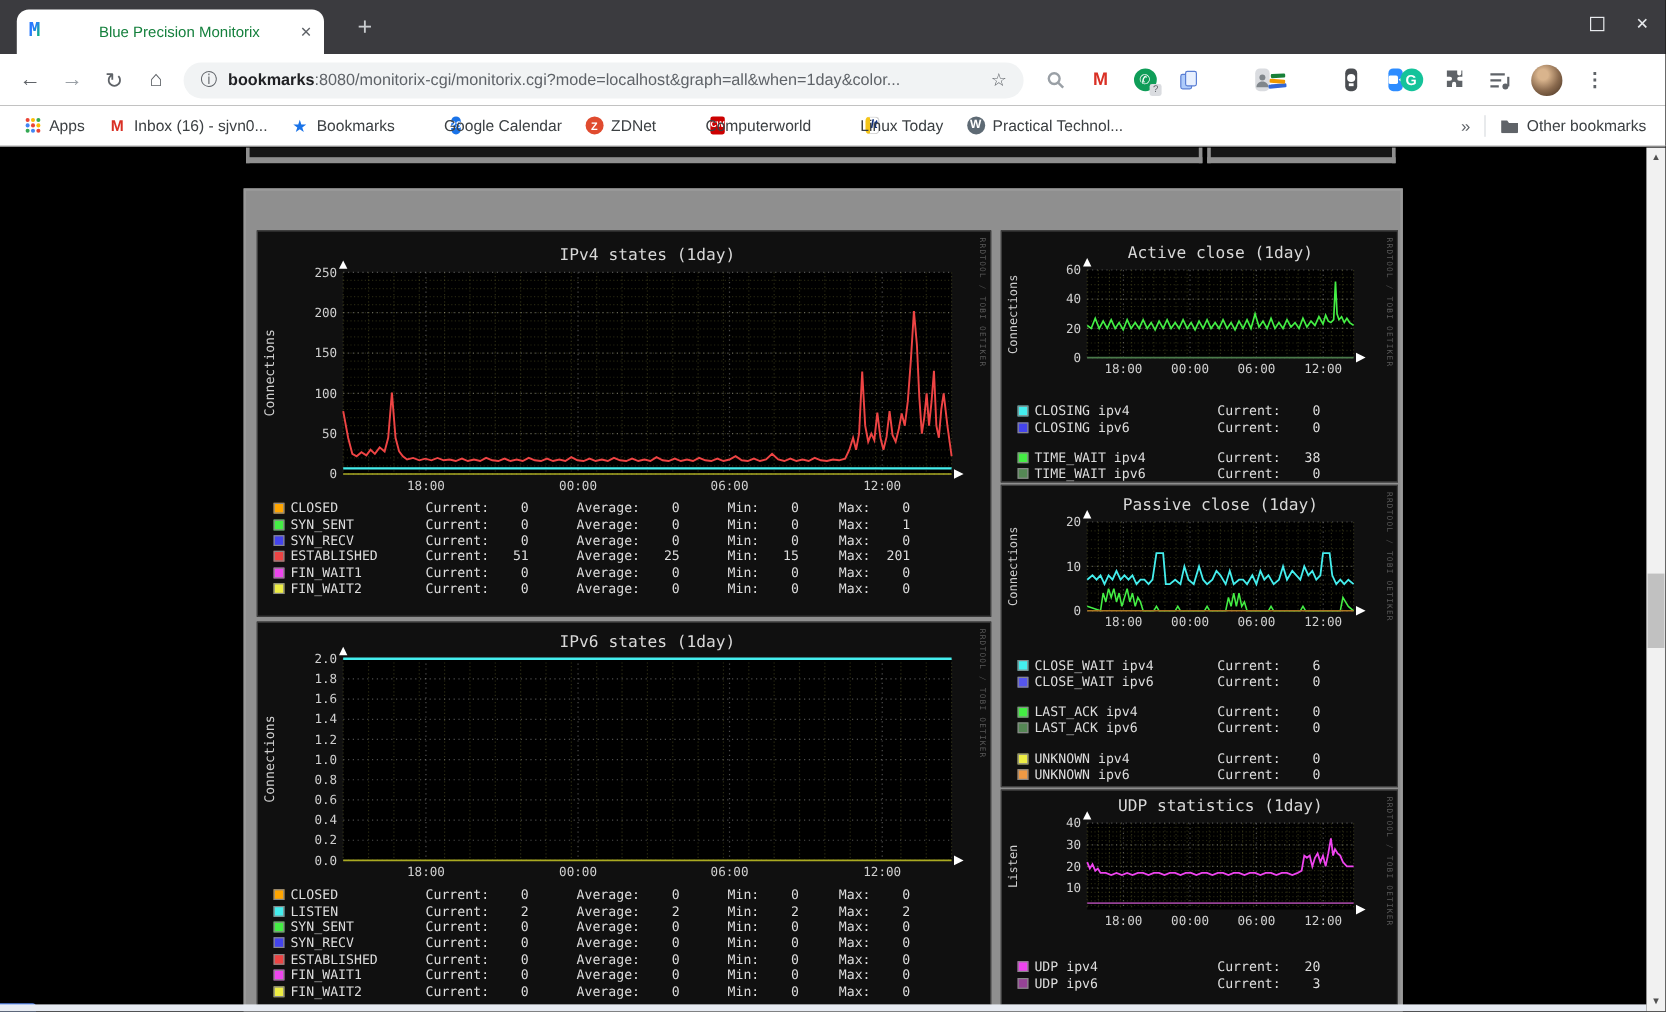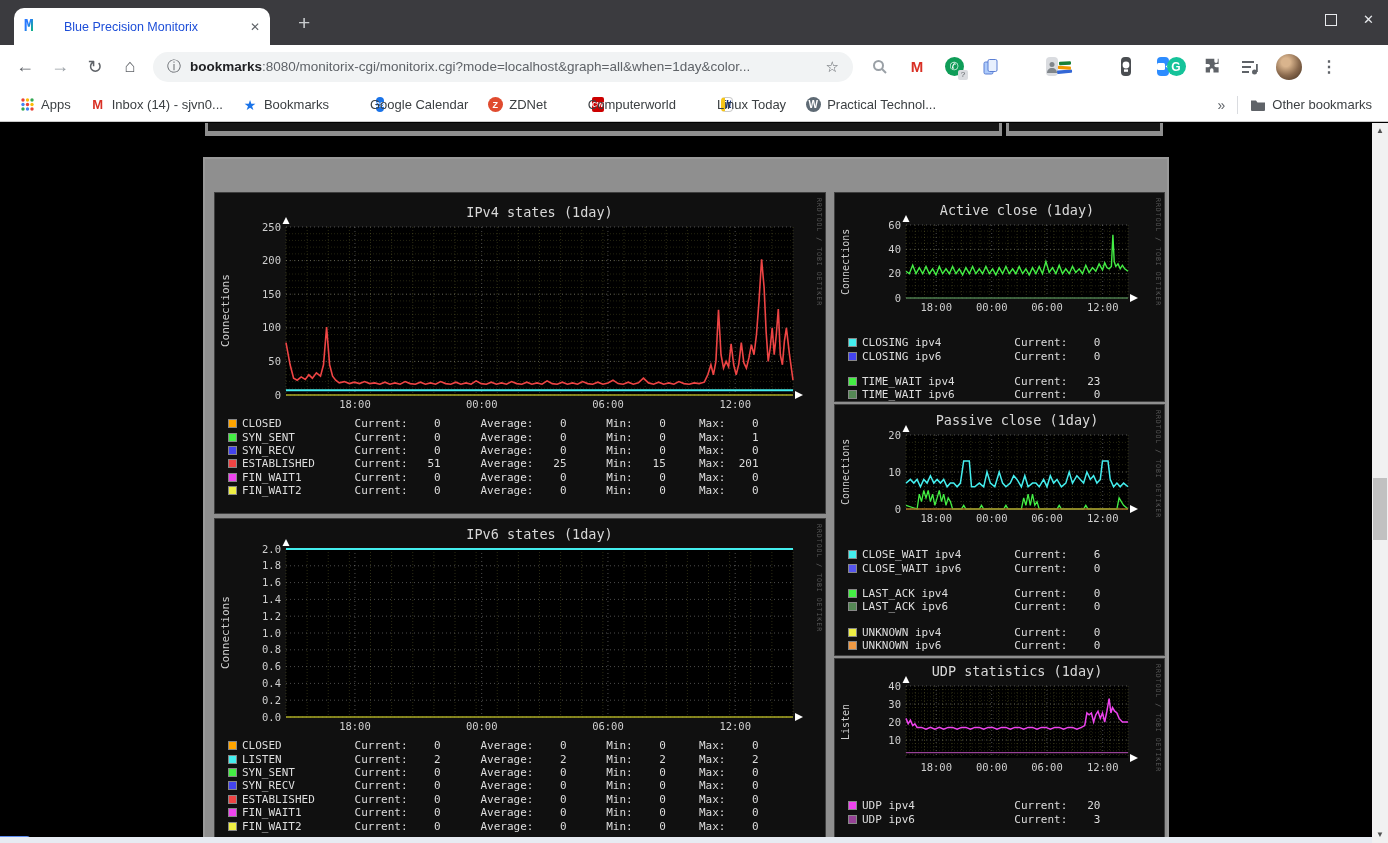--- a/index.html
+++ b/index.html
@@ -1,20 +1,20 @@
 <!DOCTYPE html>
 <html><head>
 <meta charset="utf-8">
 <style>
   html,body{margin:0;padding:0;background:#000;}
   body{width:1388px;height:843px;position:relative;overflow:hidden;font-family:"Liberation Sans",sans-serif;}
   
   .tabstrip{position:absolute;left:0;top:0;width:100%;height:45px;background:#3b3b3f;}
   .tab{position:absolute;left:14px;top:8px;width:256px;height:37px;background:#fff;border-radius:10px 10px 0 0;display:flex;align-items:center;padding:0 10px;box-sizing:border-box;}
-  .tab-title{font-size:12.5px;color:#1d4ed8;margin-left:24px;flex:1;white-space:nowrap;overflow:hidden;}
+  .tab-title{font-size:12.5px;color:#15803d;margin-left:9px;flex:1;white-space:nowrap;overflow:hidden;text-align:center;}
   .tab-close{color:#5f6368;font-size:12px;cursor:default;}
   .newtab{position:absolute;left:298px;top:11px;color:#c9cccf;font-size:21px;}
   .winctl{position:absolute;right:14px;top:13px;display:flex;gap:26px;align-items:center;}
   .winglyph{color:#e8eaed;font-size:13px;line-height:13px;}
   .winbar{width:11px;height:2px;background:#e8eaed;margin-top:8px;}
   .winbox{width:10px;height:10px;border:1.5px solid #e8eaed;}
   .toolbar{position:absolute;top:45px;left:0;width:100%;height:43px;background:#fff;display:flex;align-items:center;}
   .navbtn{font-size:18px;color:#5f6368;margin-left:15px;width:20px;text-align:center;}
   .navbtn.fwd{color:#9aa0a6;}
   .omnibox{margin-left:13px;width:700px;height:30px;background:#f1f3f4;border-radius:15px;display:flex;align-items:center;padding:0 14px;box-sizing:border-box;}
@@ -188,21 +188,21 @@
             <circle cx="2" cy="11" r="1.7" fill="#34a853"></circle>
             <circle cx="6.5" cy="11" r="1.7" fill="#4285f4"></circle>
             <circle cx="11" cy="11" r="1.7" fill="#ea4335"></circle>
           </g>
         </svg>
       </span>
     <span>Apps</span>
   </div>
   <div class="bm">
     <span class="fav" style="color:#d93025;font-size:13px">M</span>
-    <span>Inbox (14) - sjvn0...</span>
+    <span>Inbox (16) - sjvn0...</span>
   </div>
   <div class="bm">
     <span class="fav" style="color:#1a73e8;font-size:14px;font-weight:normal">★</span>
     <span>Bookmarks</span>
   </div>
   <div class="bm">
     <span class="fav">
         <span class="sq" style="width:15px;height:15px;background:#1a73e8;color:#fff;font-size:8px;font-weight:bold">28</span>
       </span>
     <span>Google Calendar</span>
@@ -526,21 +526,21 @@
             <span class="sw" style="background: rgb(68, 238, 238);"></span>
             <span class="ltxt">CLOSING ipv4           Current:    0</span>
           </div>
           <div class="lrow">
             <span class="sw" style="background: rgb(68, 68, 238);"></span>
             <span class="ltxt">CLOSING ipv6           Current:    0</span>
           </div>
           <div class="lgap"></div>
           <div class="lrow">
             <span class="sw" style="background: rgb(68, 238, 68);"></span>
-            <span class="ltxt">TIME_WAIT ipv4         Current:   23</span>
+            <span class="ltxt">TIME_WAIT ipv4         Current:   38</span>
           </div>
           <div class="lrow">
             <span class="sw" style="background: rgb(85, 136, 85);"></span>
             <span class="ltxt">TIME_WAIT ipv6         Current:    0</span>
           </div>
         </div>
     </div>
 
     <div class="panel panel-sm" style="left:629px;top:245px;width:331px;height:252px;">
       <div class="chart"><svg width="331" height="252">

